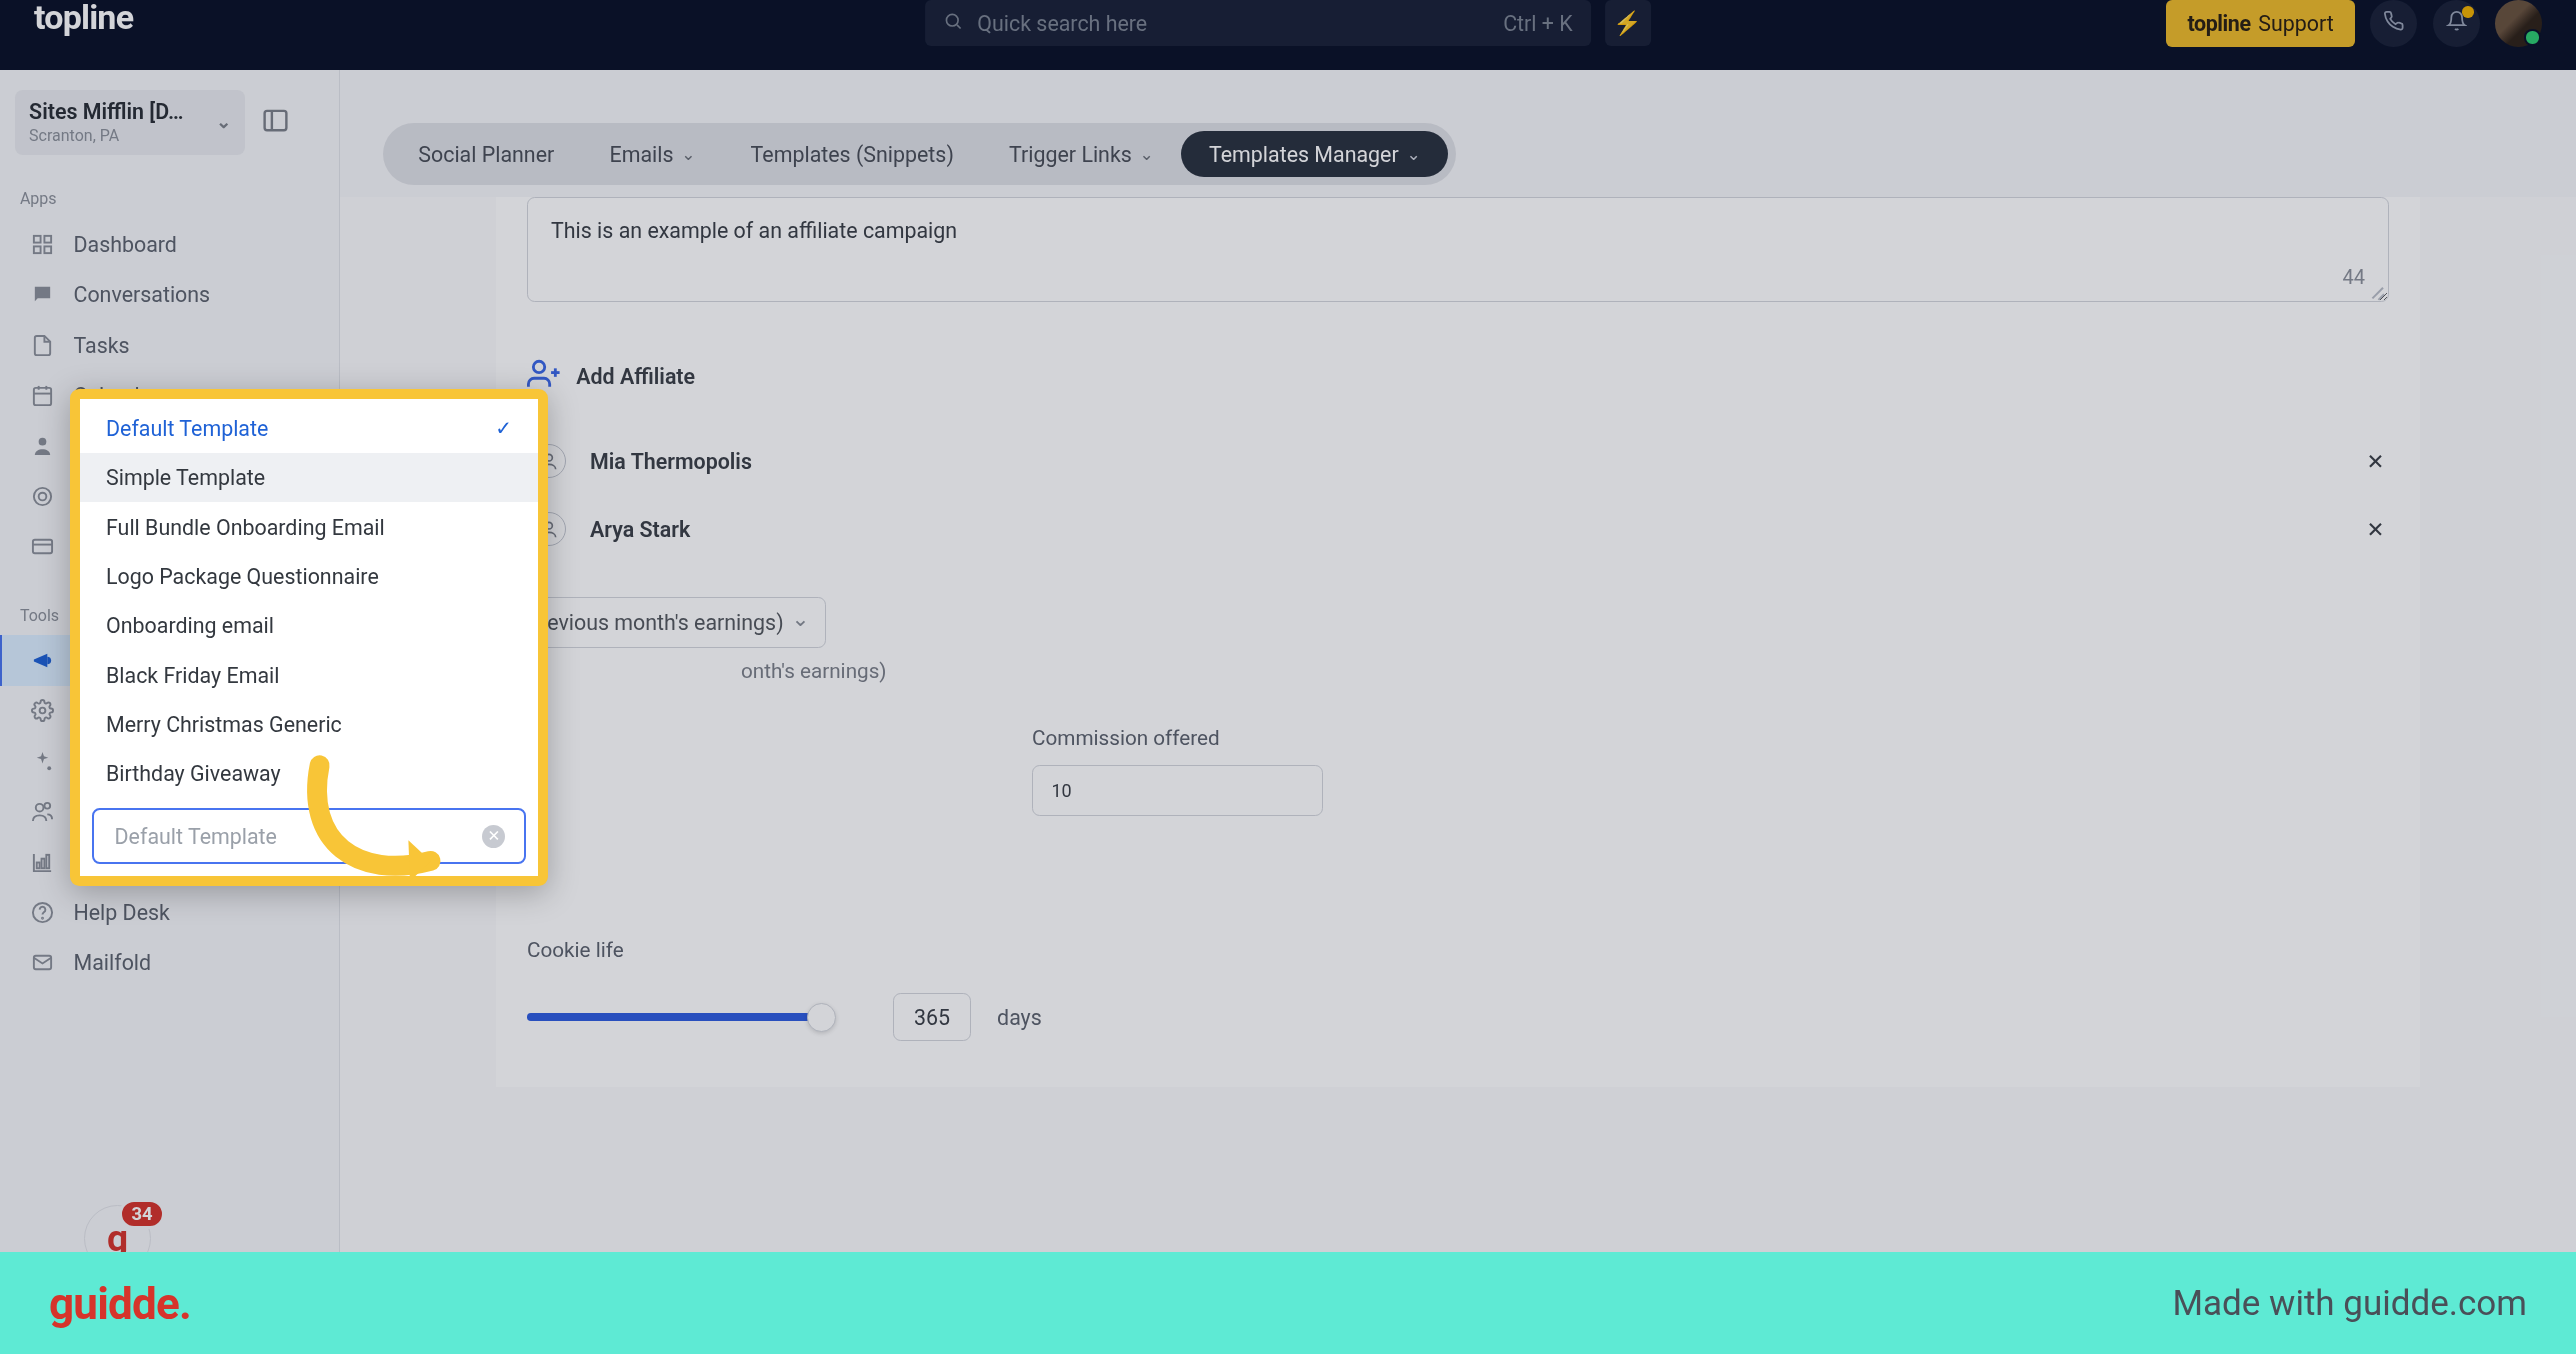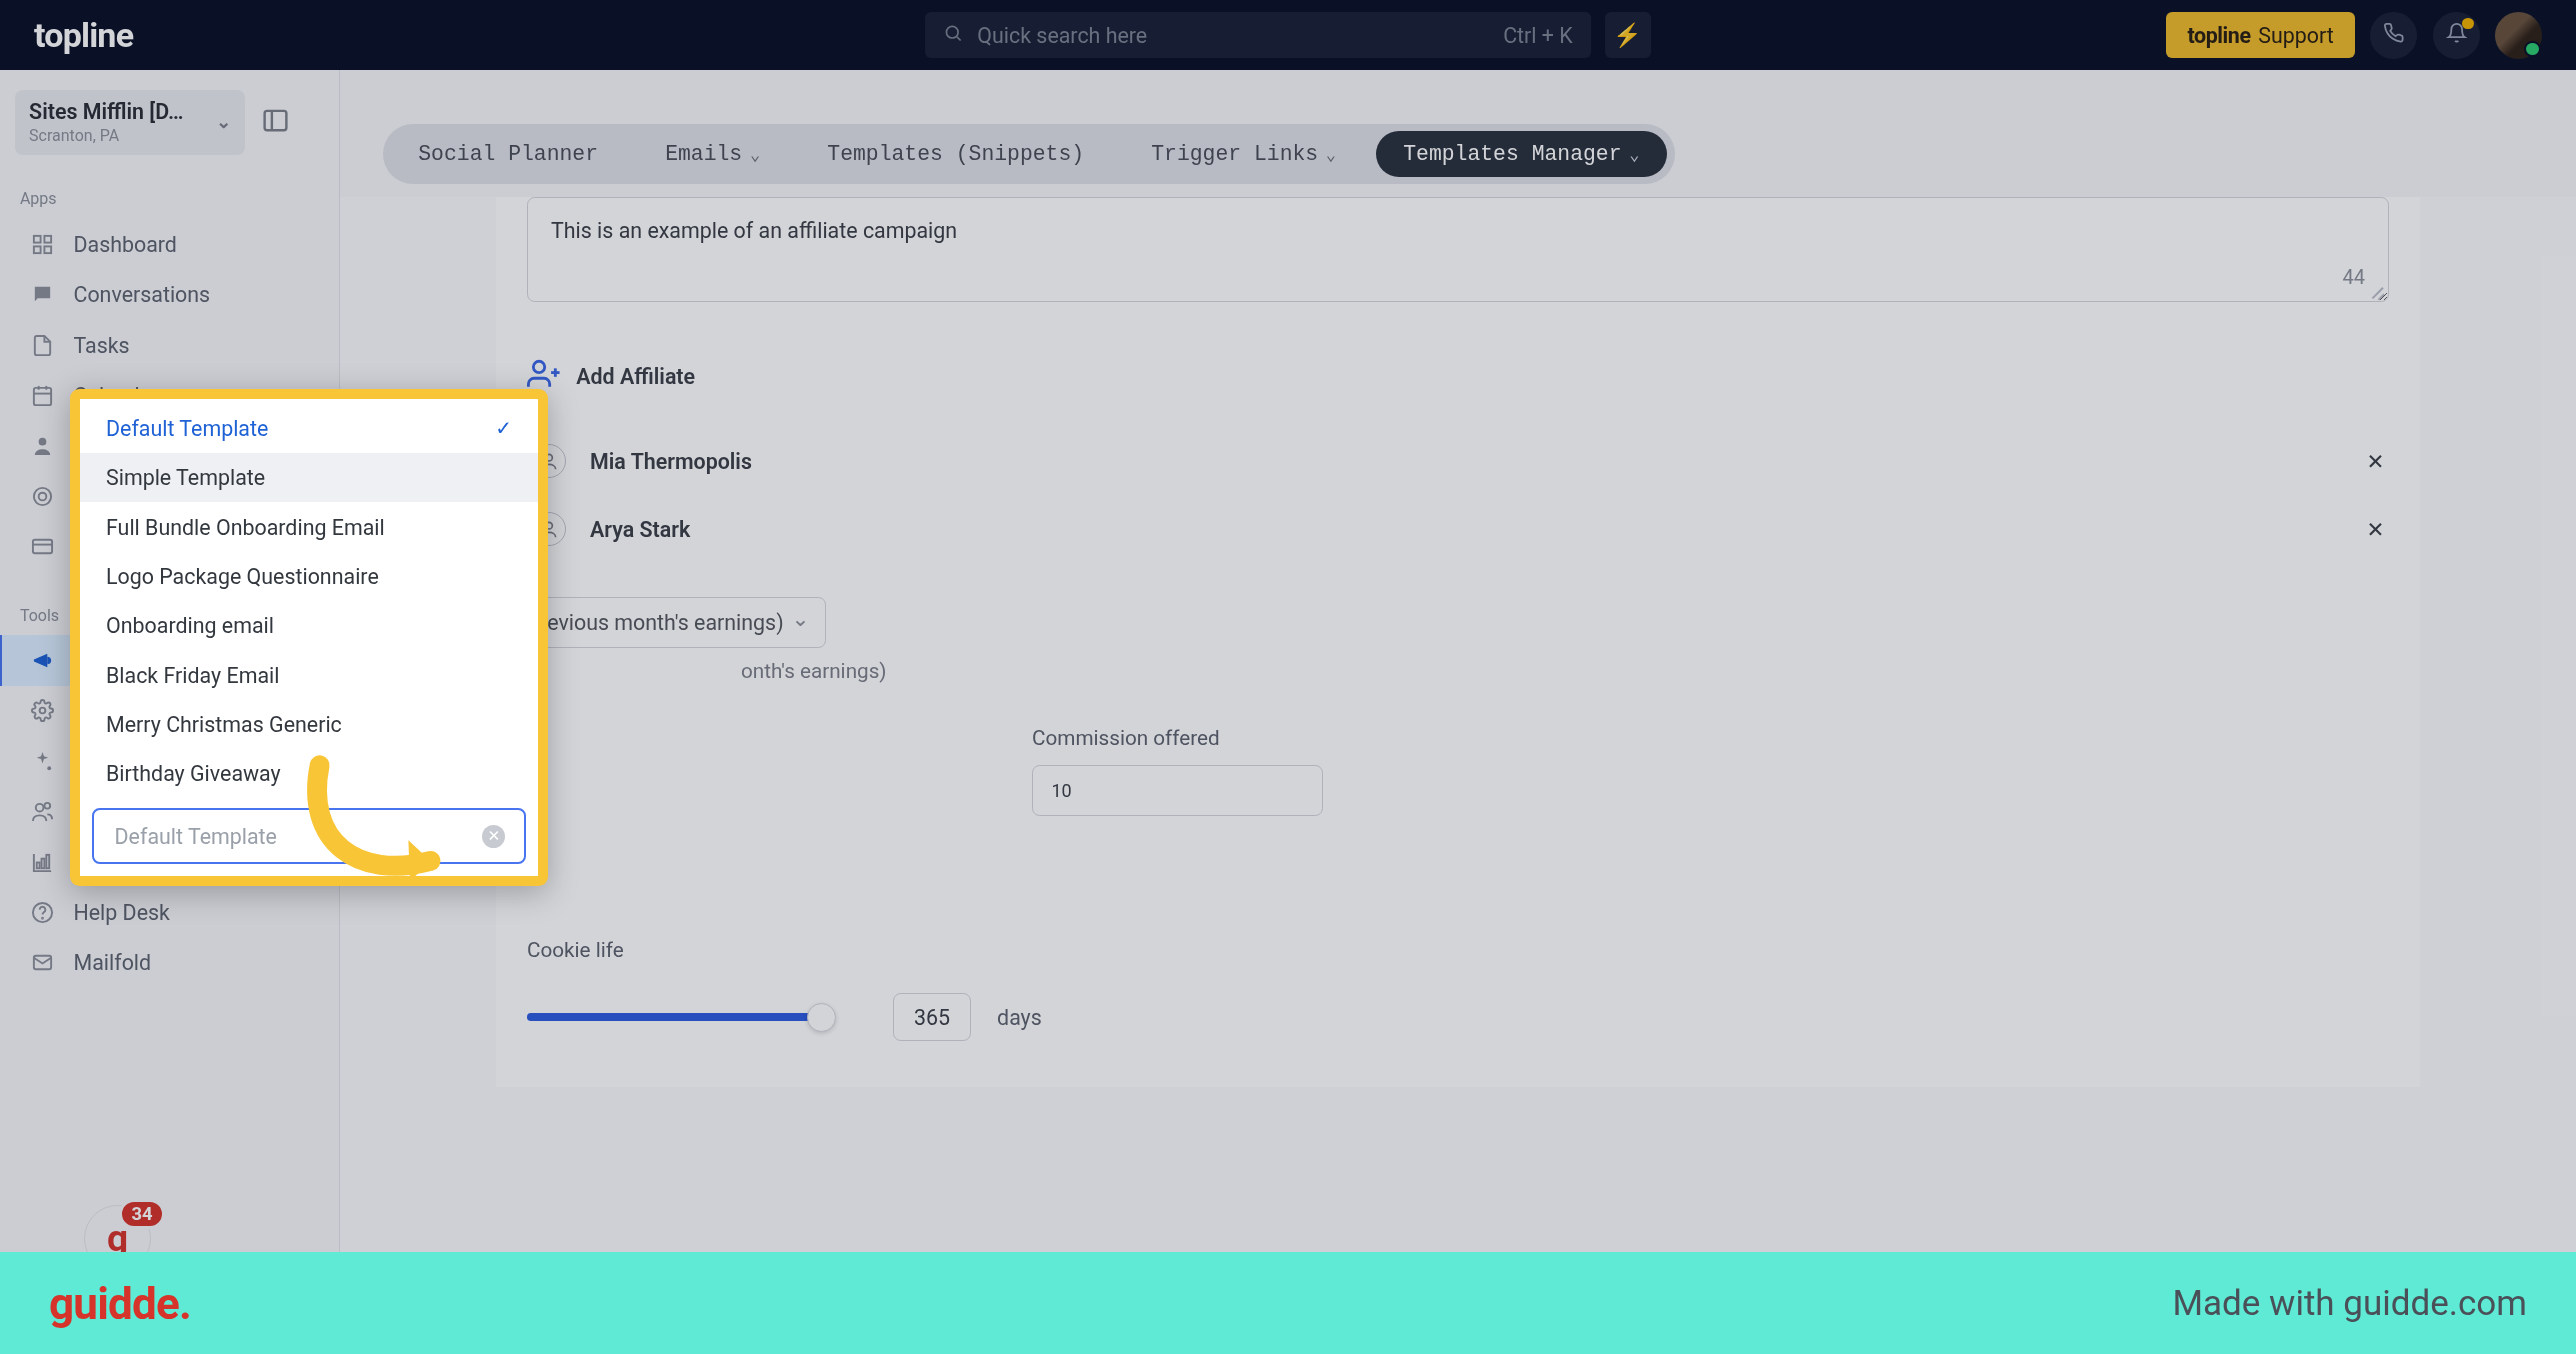--- a/index.html
+++ b/index.html
@@ -31,21 +31,21 @@
     position: relative;
     width: 2576px;
     height: 1355px;
     overflow: hidden;
   }
 
   
   .topbar {
     position: absolute; top: 0; left: 0; right: 0; height: 70px;
     background: var(--bg-dark);
-    display: flex; align-items: center;
+    display: flex; align-items: flex-start;
     padding: 0 34px;
   }
   .logo {
     color: #fff; font-weight: 700; font-size: 34px; letter-spacing: -0.8px;
     line-height: 1;
   }
   .search-wrap {
     position: absolute; left: 50%; transform: translateX(-50%);
     display: flex; align-items: center; gap: 13.8px;
   }
@@ -149,21 +149,21 @@
     border: 3.1px solid var(--bg-page);
   }
 
   
   .tabs {
     position: absolute; top: 70px; left: 340px; right: 0; height: 127px;
     display: flex; align-items: center; gap: 6.1px; padding: 41px 43px 0 43px;
   }
   .tab-wrap {
     background: var(--pill-bg); border-radius: 31px; padding: 7.7px;
-    display: flex; gap: 12px; font-family: Liberation Mono, monospace;
+    display: flex; gap: 0;
   }
   .tab {
     padding: 10.7px 27.6px; border-radius: 23px; color: #4a4f58; font-size: 21.4px;
     display: flex; align-items: center; gap: 7.7px;
   }
   .tab .chev { font-size: 17px; color: #6b7078; }
   .tab.active {
     background: var(--pill-active); color: #fff;
   }
   .tab.active .chev { color: #cfd3db; }

